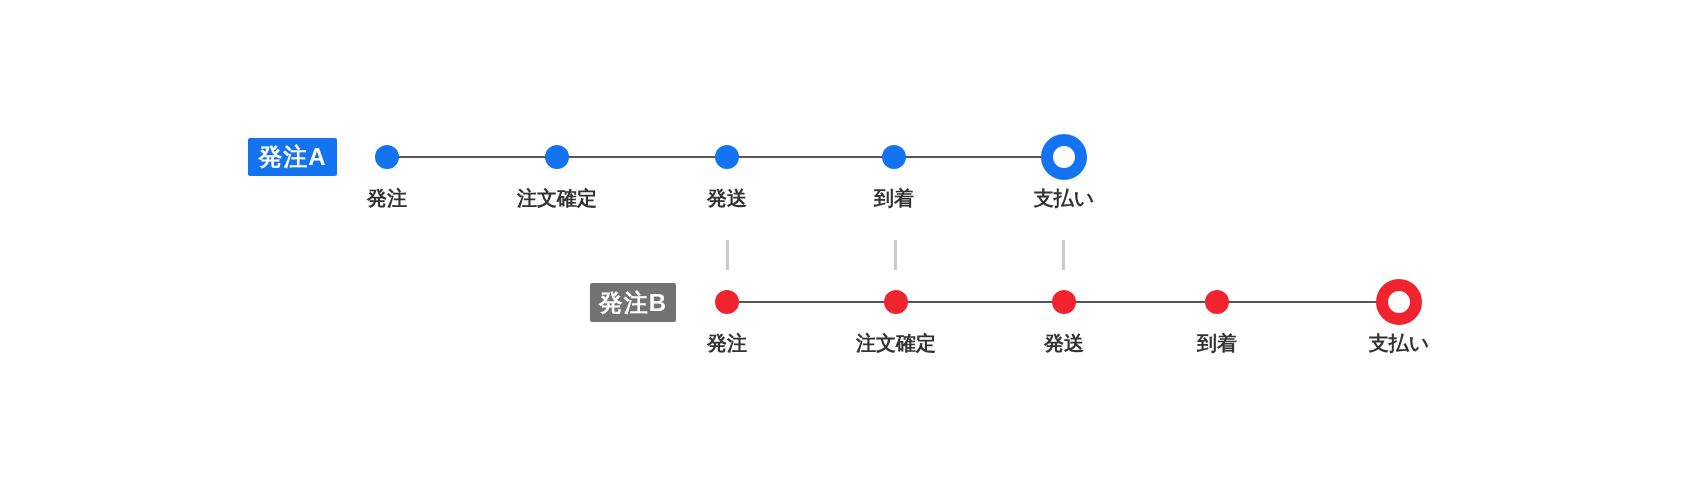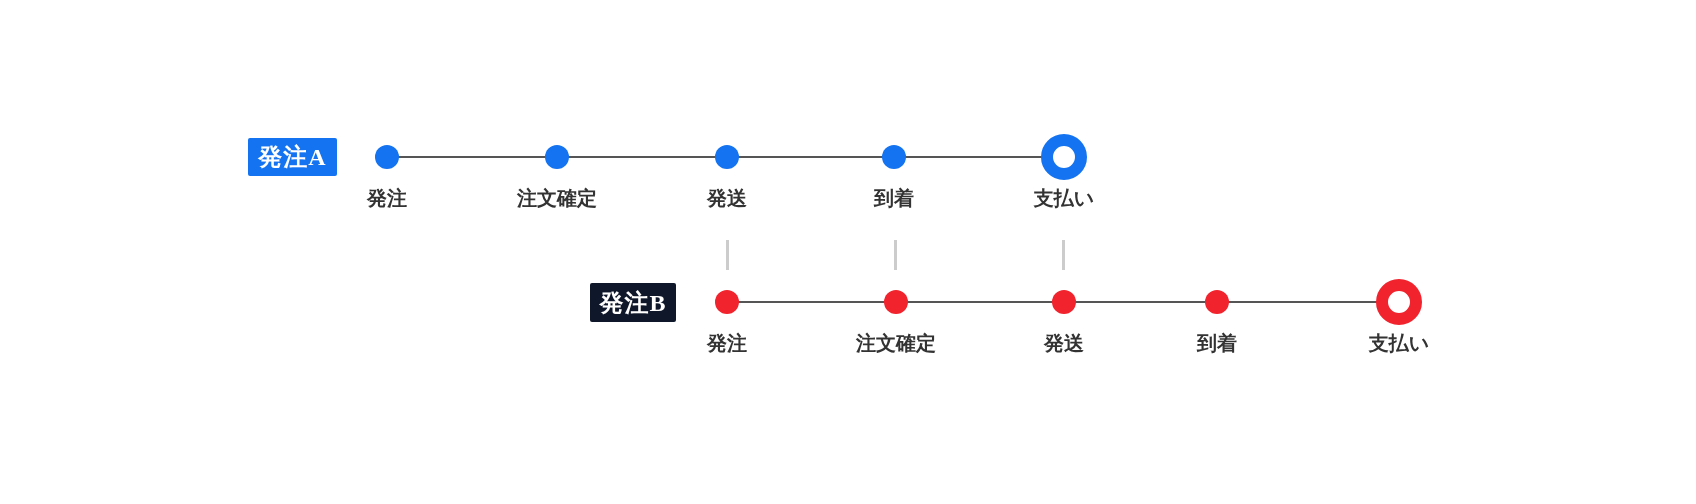--- a/index.html
+++ b/index.html
@@ -6,21 +6,21 @@
     margin: 0;
     padding: 0;
     background: #ffffff;
   }
   .canvas {
     position: relative;
     width: 1696px;
     height: 504px;
     background: #ffffff;
     overflow: hidden;
-    font-family: Liberation Serif, serif;
+    font-family: Liberation Sans, sans-serif;
   }
   .timeline-layer { position: absolute; inset: 0; }
   .badge {
     position: absolute;
     display: flex;
     align-items: center;
     justify-content: center;
     color: #ffffff;
     font-size: 24px;
     font-weight: 700;
@@ -70,21 +70,21 @@
       <div class="dot" style="left: 545px; top: 145px; background: rgb(20, 115, 240);"></div>
       <div class="stage-label" style="left: 557px; top: 188px; color: rgb(51, 51, 51);">注文確定</div>
       <div class="dot" style="left: 715px; top: 145px; background: rgb(20, 115, 240);"></div>
       <div class="stage-label" style="left: 727px; top: 188px; color: rgb(51, 51, 51);">発送</div>
       <div class="dot" style="left: 882px; top: 145px; background: rgb(20, 115, 240);"></div>
       <div class="stage-label" style="left: 894px; top: 188px; color: rgb(51, 51, 51);">到着</div>
       <div class="dot terminal" style="left: 1041px; top: 134px; border: 12px solid rgb(20, 115, 240);"></div>
       <div class="stage-label" style="left: 1064px; top: 188px; color: rgb(51, 51, 51);">支払い</div>
     </div>
     <div class="timeline-layer">
-      <div class="badge" style="left: 590px; top: 283px; width: 86px; height: 39px; background: #0f172a; color: rgb(255, 255, 255);">発注B</div>
+      <div class="badge" style="left: 590px; top: 283px; width: 86px; height: 39px; background: #737373; color: rgb(255, 255, 255);">発注B</div>
       <div class="tl-line" style="left: 727px; width: 672px; top: 301px; background: rgb(85, 85, 85);"></div>
       <div class="dot" style="left: 715px; top: 290px; background: rgb(241, 35, 45);"></div>
       <div class="stage-label" style="left: 727px; top: 333px; color: rgb(51, 51, 51);">発注</div>
       <div class="dot" style="left: 884px; top: 290px; background: rgb(241, 35, 45);"></div>
       <div class="stage-label" style="left: 896px; top: 333px; color: rgb(51, 51, 51);">注文確定</div>
       <div class="dot" style="left: 1052px; top: 290px; background: rgb(241, 35, 45);"></div>
       <div class="stage-label" style="left: 1064px; top: 333px; color: rgb(51, 51, 51);">発送</div>
       <div class="dot" style="left: 1205px; top: 290px; background: rgb(241, 35, 45);"></div>
       <div class="stage-label" style="left: 1217px; top: 333px; color: rgb(51, 51, 51);">到着</div>
       <div class="dot terminal" style="left: 1376px; top: 279px; border: 12px solid rgb(241, 35, 45);"></div>

